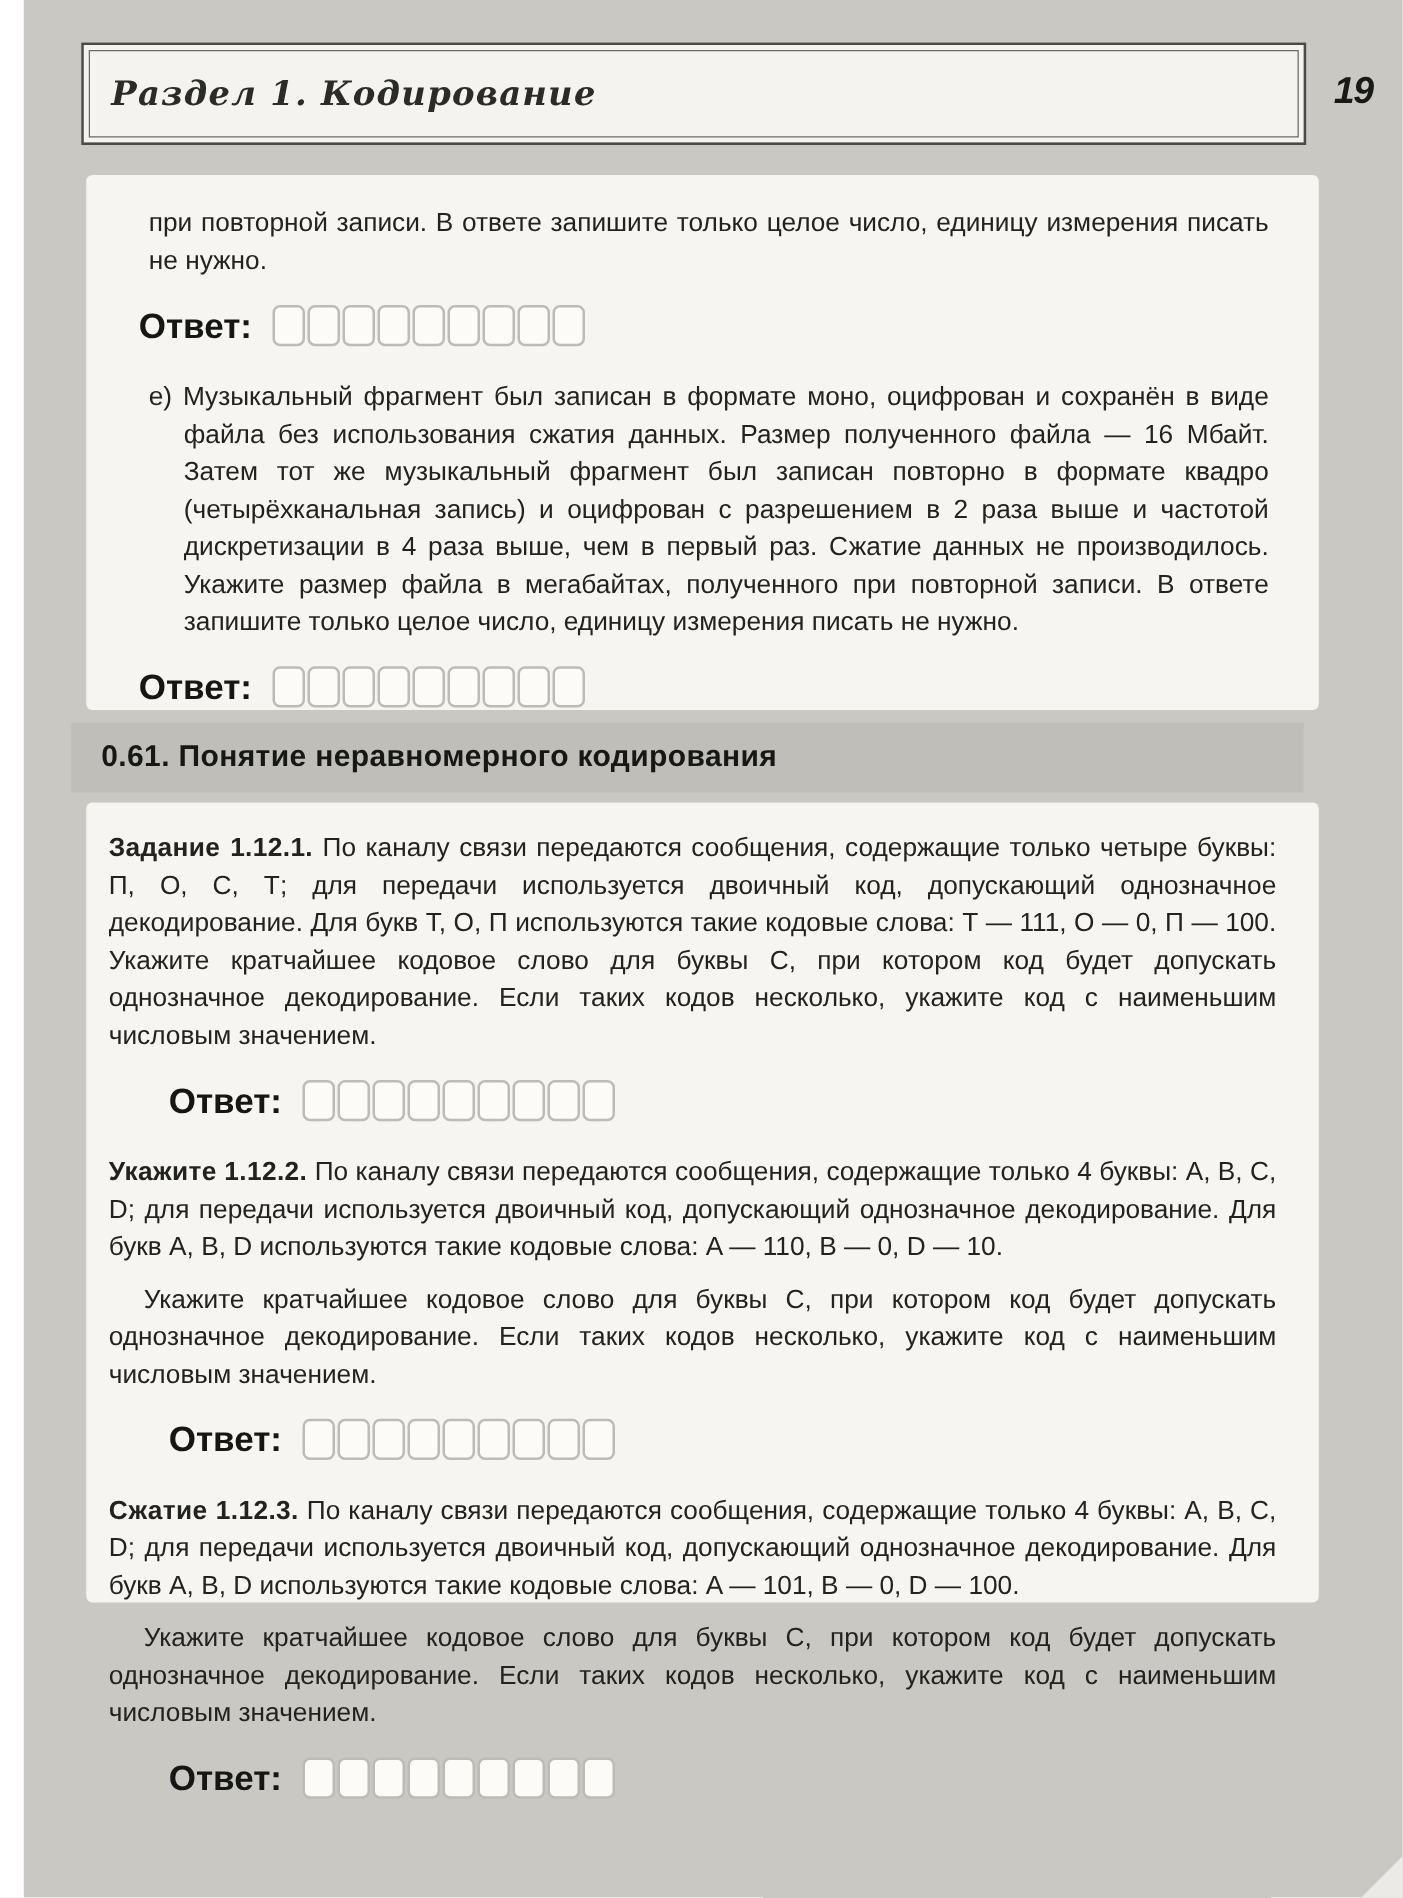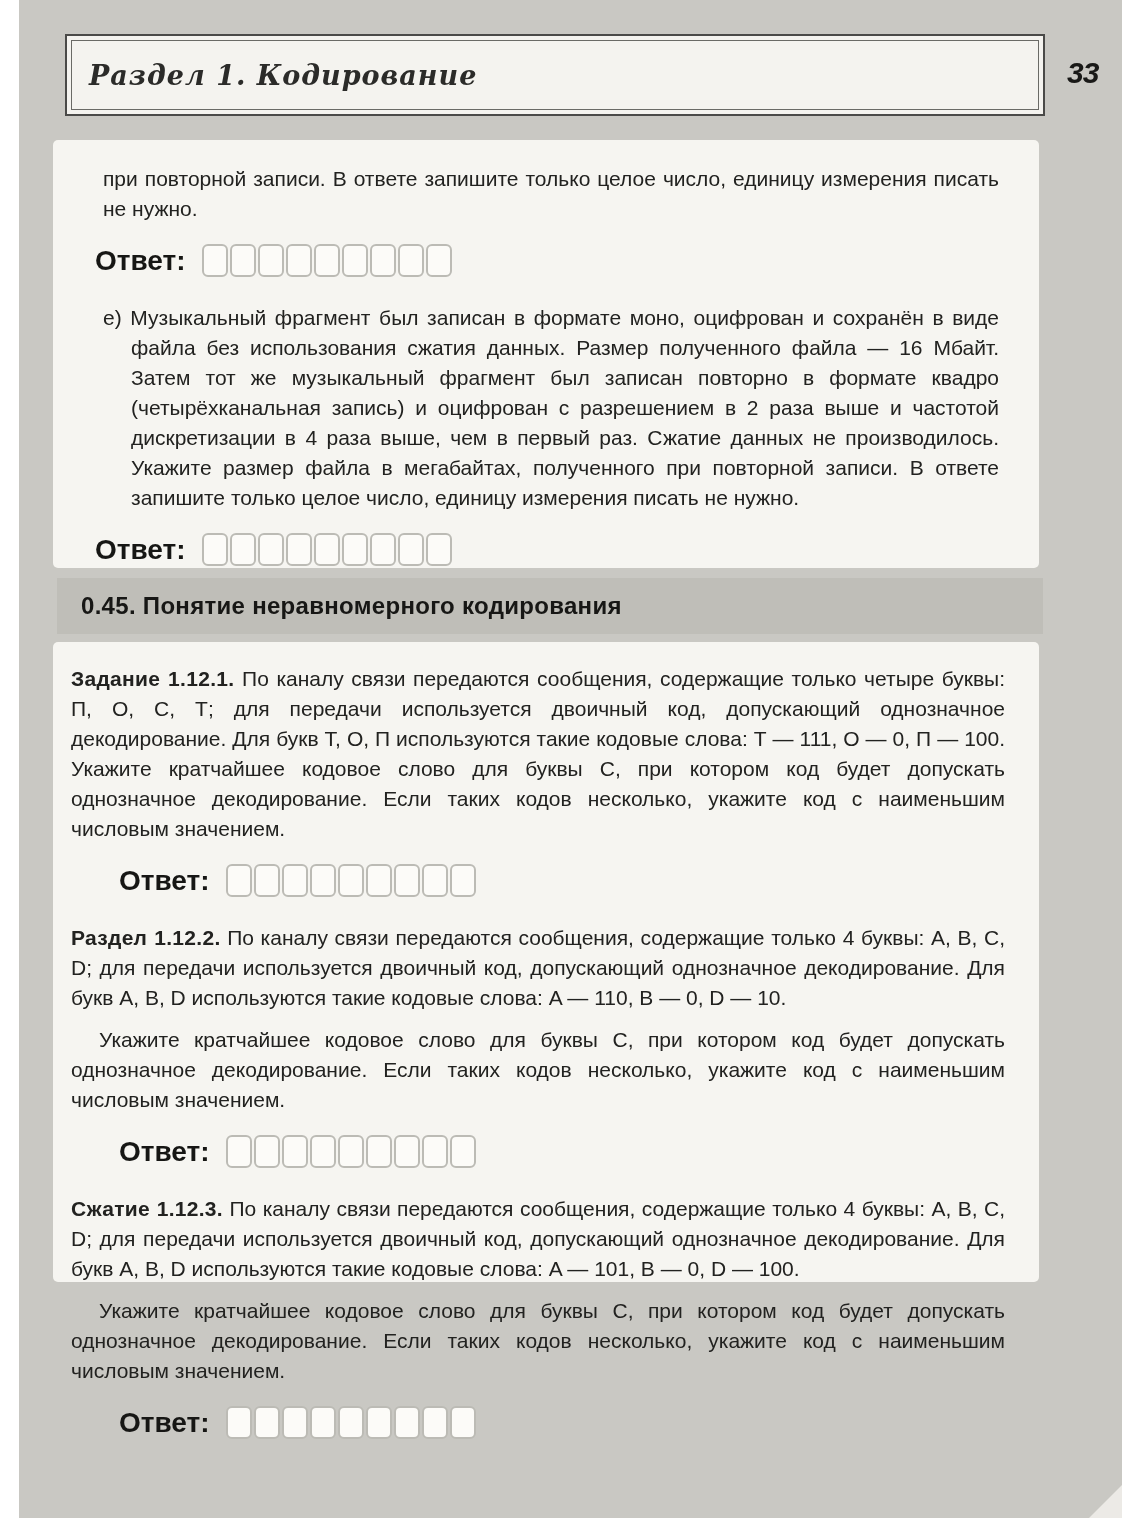--- a/index.html
+++ b/index.html
@@ -39,21 +39,21 @@
   }
   .page-number {
     position: absolute; left: 1048px; top: 56px;
     font-weight: bold; font-style: italic;
     font-size: 30px; color: #191917;
     letter-spacing: -1px;
   }
 
   
   .panel {
-    position: absolute; left: 34px;
+    position: absolute; left: 50px;
     width: 986px;
     background: #f6f5f1;
     border-radius: 5px;
     box-sizing: border-box;
     font-size: 21px;
     line-height: 30px;
   }
   .panel-1 { top: 140px; height: 428px; padding: 24px 40px 0 50px; }
   .panel-2 { top: 642px; height: 640px; padding: 22px 34px 0 18px; }
 
@@ -98,21 +98,21 @@
   .panel-1 .answer-row { margin-left: -8px; }
 </style>
 </head>
 <body>
 
 <div class="scan">
 
   <div class="header-box">
     <span class="header-title">Раздел 1. Кодирование</span>
   </div>
-  <div class="page-number">33</div>
+  <div class="page-number">19</div>
 
   <div class="panel panel-1">
 
     <p class="para">при повторной записи. В ответе запишите только целое число, единицу измерения писать не нужно.</p>
 
     <div class="answer-row">
       <span class="answer-label">Ответ:</span>
       <span class="answer-cells">
         <span class="answer-cell"></span>
           <span class="answer-cell"></span>
@@ -138,21 +138,21 @@
           <span class="answer-cell"></span>
           <span class="answer-cell"></span>
           <span class="answer-cell"></span>
           <span class="answer-cell"></span>
           <span class="answer-cell"></span>
       </span>
     </div>
   </div>
 
   <div class="section-band">
-    <span class="section-heading">0.45. Понятие неравномерного кодирования</span>
+    <span class="section-heading">0.61. Понятие неравномерного кодирования</span>
   </div>
 
   <div class="panel panel-2">
 
     <div class="task">
       <p class="para"><b class="task-label">Задание 1.12.1.</b> <span>По каналу связи передаются сообщения, содержащие только четыре буквы: П, О, С, Т; для передачи используется двоичный код, допускающий однозначное декодирование. Для букв Т, О, П используются такие кодовые слова: Т — 111, О — 0, П — 100. Укажите кратчайшее кодовое слово для буквы С, при котором код будет допускать однозначное декодирование. Если таких кодов несколько, укажите код с наименьшим числовым значением.</span></p>
       <div class="answer-row">
         <span class="answer-label">Ответ:</span>
         <span class="answer-cells">
           <span class="answer-cell"></span>
@@ -162,21 +162,21 @@
             <span class="answer-cell"></span>
             <span class="answer-cell"></span>
             <span class="answer-cell"></span>
             <span class="answer-cell"></span>
             <span class="answer-cell"></span>
         </span>
       </div>
     </div>
 
     <div class="task">
-      <p class="para"><b class="task-label">Раздел 1.12.2.</b> <span>По каналу связи передаются сообщения, содержащие только 4 буквы: A, B, C, D; для передачи используется двоичный код, допускающий однозначное декодирование. Для букв A, B, D используются такие кодовые слова: A — 110, B — 0, D — 10.</span></p>
+      <p class="para"><b class="task-label">Укажите 1.12.2.</b> <span>По каналу связи передаются сообщения, содержащие только 4 буквы: A, B, C, D; для передачи используется двоичный код, допускающий однозначное декодирование. Для букв A, B, D используются такие кодовые слова: A — 110, B — 0, D — 10.</span></p>
       <p class="para p2">Укажите кратчайшее кодовое слово для буквы C, при котором код будет допускать однозначное декодирование. Если таких кодов несколько, укажите код с наименьшим числовым значением.</p>
       <div class="answer-row">
         <span class="answer-label">Ответ:</span>
         <span class="answer-cells">
           <span class="answer-cell"></span>
             <span class="answer-cell"></span>
             <span class="answer-cell"></span>
             <span class="answer-cell"></span>
             <span class="answer-cell"></span>
             <span class="answer-cell"></span>

